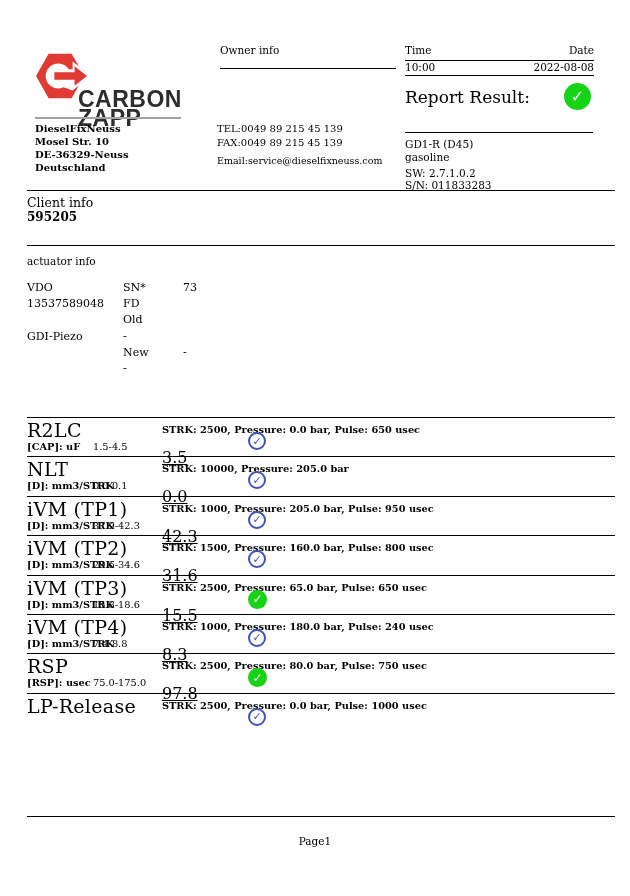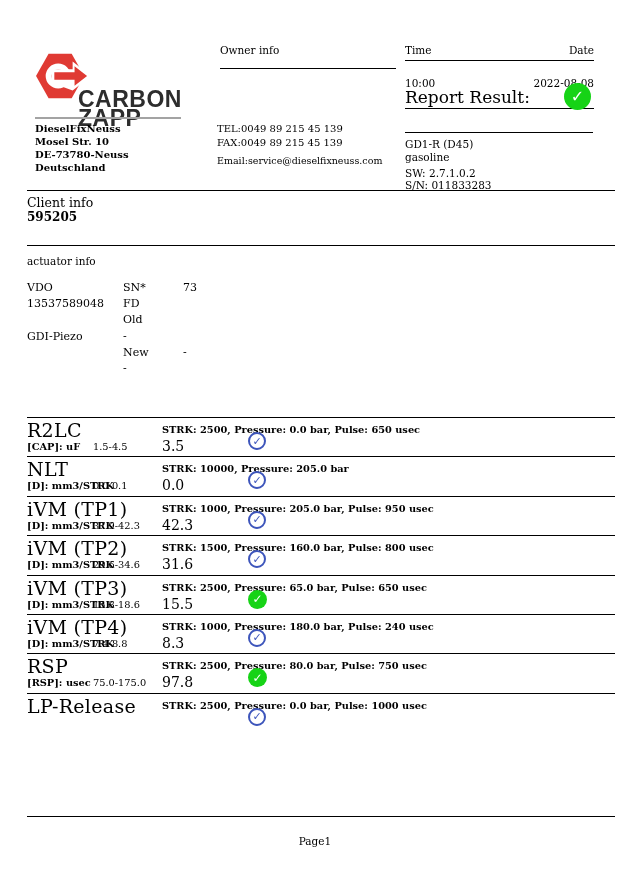--- a/index.html
+++ b/index.html
@@ -15,21 +15,21 @@
   .logo-text { left:78px; top:58px; font-family:"Liberation Sans","DejaVu Sans",sans-serif;
     font-weight:bold; font-size:23px; line-height:19px; letter-spacing:0.5px; color:#2d2d2d;margin-top:32px; }
   .logo-rule { left:35px; top:117px; width:146px; height:2px; background:#a3a3a3; }
 
   
   .owner-info-label { left:220px; top:44px; width:176px; font-size:10.5px;
     padding-bottom:12px; border-bottom:1px solid #000; }
   .time-date-head { left:405px; top:44px; width:189px; display:flex; justify-content:space-between;
     font-size:10.5px; padding-bottom:4px; border-bottom:1px solid #000; }
   .time-date-vals { left:405px; top:61px; width:189px; display:flex; justify-content:space-between;
-    font-size:10.5px; padding-bottom:19px; border-bottom:1px solid #000;margin-top:16px; }
+    font-size:10.5px; padding-bottom:2px; border-bottom:1px solid #000; }
   .report-result { left:405px; top:83px; width:189px; display:flex; align-items:center;
     justify-content:space-between; }
   .report-result-label { font-size:17px; }
   .big-check { width:27px; height:27px; border-radius:50%; background:var(--check-green);
     display:flex; align-items:center; justify-content:center; margin-right:3px; }
   .big-check::before { content:"✓"; color:#fff; font-size:16px; font-weight:bold;
     font-family:"DejaVu Sans",sans-serif; }
 
   
   .address { left:35px; top:122px; font-size:10px; font-weight:bold; line-height:13px; }
@@ -49,21 +49,21 @@
   .act-col div { height:16.2px; }
   .act-c1 { left:27px; } .act-c2 { left:123px; } .act-c3 { left:183px; }
 
   
   .test-table { position:absolute; left:27px; top:417px; width:588px; }
   .test-row { position:relative; height:39.4px; border-top:1px solid #000; }
   .t-name  { position:absolute; left:0; top:1px; font-size:19px; letter-spacing:0.3px; }
   .t-cond  { position:absolute; left:135px; top:6px; font-size:9.8px; font-weight:bold; }
   .t-param { position:absolute; left:0; top:23px; font-size:9.8px; font-weight:bold; }
   .t-range { position:absolute; left:66px; top:23px; font-size:9.8px; font-weight:normal; }
-  .t-value { position:absolute; left:135px; top:20px; font-size:14px; }
+  .t-value { position:absolute; left:135px; top:30px; font-size:16px;text-decoration:underline; }
   .t-icon  { position:absolute; left:221px; top:14px; display:flex; align-items:center; justify-content:center; }
   .check-blue { width:18px; height:18px; border:2px solid var(--check-blue); border-radius:50%; }
   .check-blue::before { content:"✓"; color:var(--check-blue); font-size:11px; font-weight:bold;
     font-style:italic; font-family:"DejaVu Sans",sans-serif; }
   .check-green { width:19px; height:19px; background:var(--check-green); border-radius:50%; }
   .check-green::before { content:"✓"; color:#fff; font-size:12px; font-weight:bold;
     font-family:"DejaVu Sans",sans-serif; }
 
   
   .footer-rule { top:816px; }
@@ -98,21 +98,21 @@
     <span>2022-08-08</span>
   </div>
   <div class="abs report-result">
     <span class="report-result-label">Report Result:</span>
     <span class="big-check"></span>
   </div>
 
   <div class="abs address">
     <div>DieselFixNeuss</div>
     <div>Mosel Str. 10</div>
-    <div>DE-73780-Neuss</div>
+    <div>DE-36329-Neuss</div>
     <div>Deutschland</div>
   </div>
 
   <div class="abs contact">
     <div>TEL:0049 89 215 45 139</div>
     <div>FAX:0049 89 215 45 139</div>
     <div class="email">Email:service@dieselfixneuss.com</div>
   </div>
 
   <div class="abs device">

